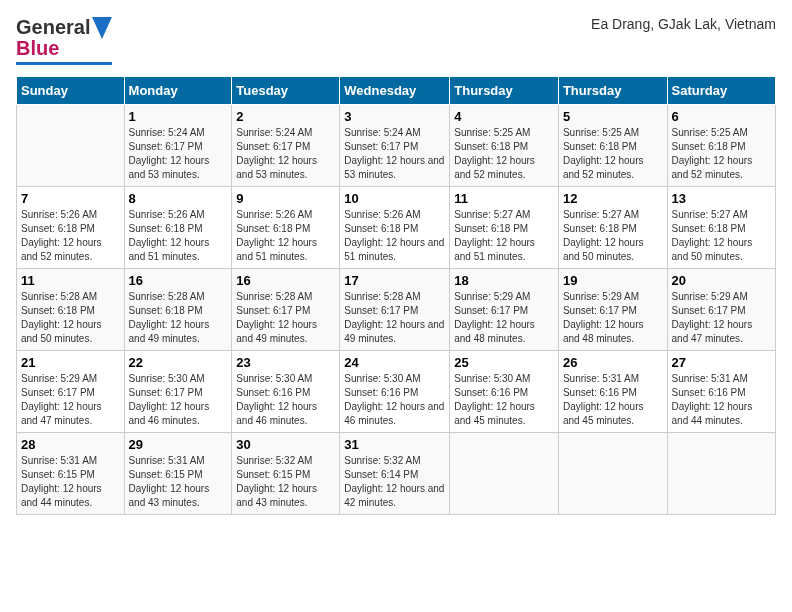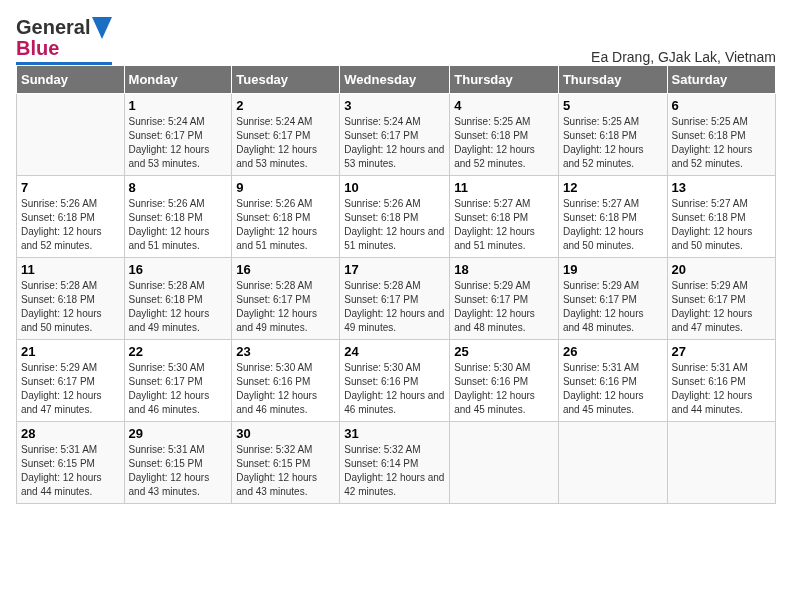--- a/index.html
+++ b/index.html
@@ -6,22 +6,22 @@
     body {
       font-family: Arial, sans-serif;
       background: #fff;
       width: 792px;
       min-height: 612px;
       padding: 16px;
     }
     .header {
       display: flex;
       justify-content: space-between;
-      align-items: flex-end;
-      margin-bottom: 0;
+      align-items: flex-start;
+      margin-bottom: 11px;
       gap: 44px;
     }
     .logo {
       display: flex;
       flex-direction: column;
       align-items: flex-start;
     }
     .logo-line {
       height: 3px;
       background: #1a6fc4;
@@ -39,21 +39,21 @@
     .location {
       font-size: 14px;
       color: #333;
     }
     table {
       width: 100%;
       border-collapse: collapse;
       font-size: 11px;
     }
     thead tr th {
-      background-color: #737373;
+      background-color: #0369a1;
       color: #fff;
       padding: 6px 4px;
       text-align: left;
       font-size: 13px;
       font-weight: bold;
       border: 1px solid #fff;
     }
     tbody tr td {
       border: 1px solid #ccc;
       padding: 4px;

